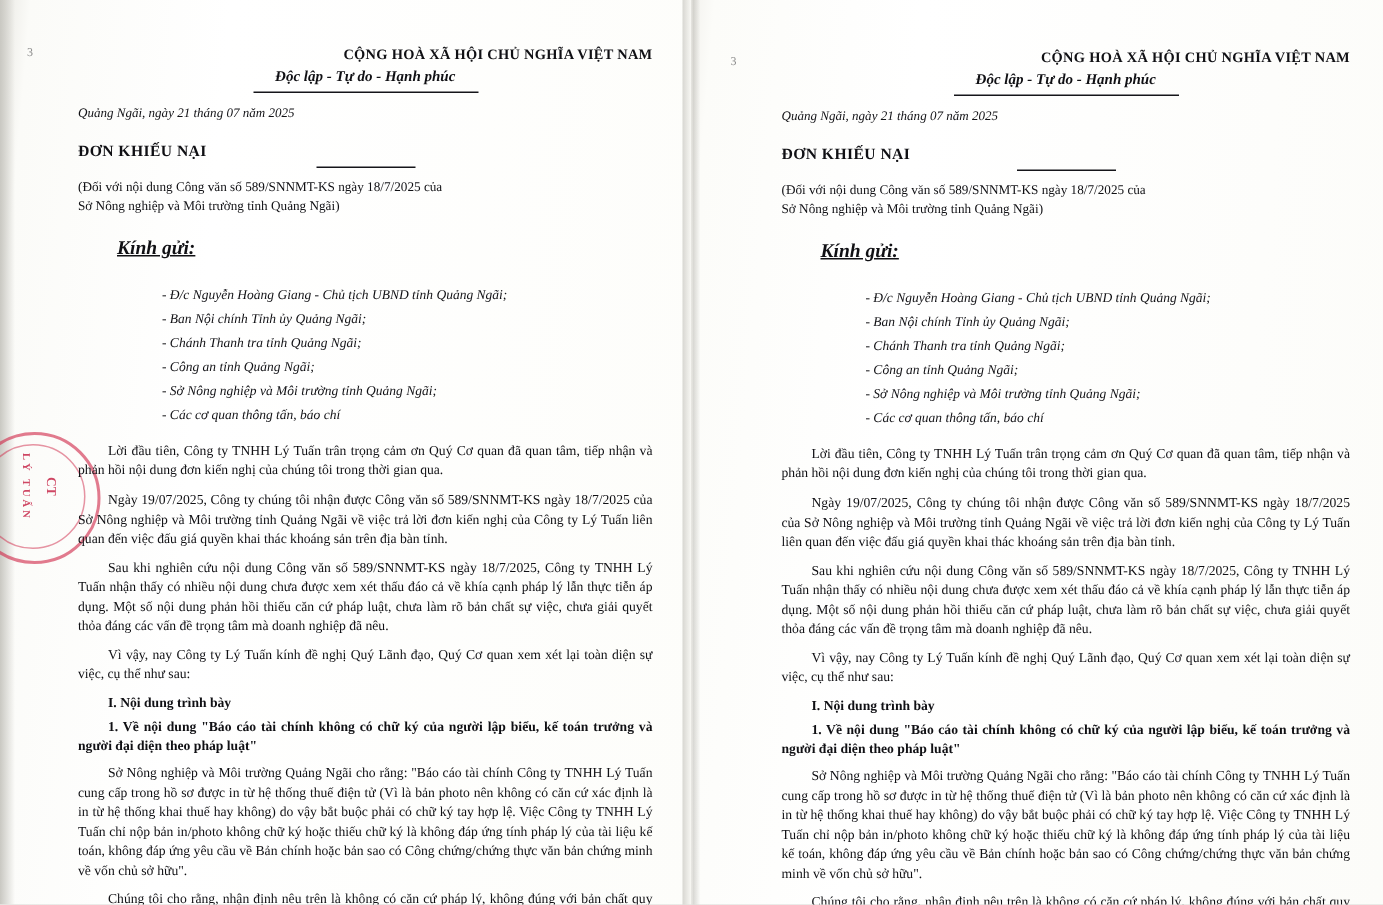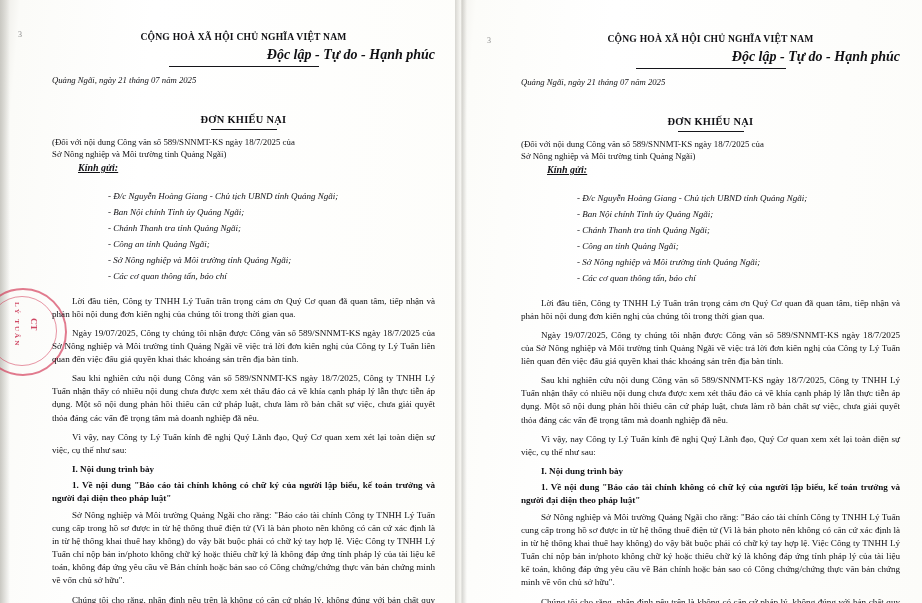--- a/index.html
+++ b/index.html
@@ -46,65 +46,65 @@
   }
   .page.right .page-inner {
     left: 60px;
     right: 22px;
     top: 32px;
   }
   .heading-national {
     font-size: 9.6px;
     font-weight: bold;
     letter-spacing: 0.2px;
+    text-align: right;
+  }
+  .heading-motto {
+    font-size: 10px;
+    font-weight: bold;
+    font-style: italic;
     text-align: center;
-  }
-  .heading-motto {
-    font-size: 14px;
-    font-weight: bold;
-    font-style: italic;
-    text-align: right;
     margin-top: 1px;
   }
   .motto-underline {
     width: 150px;
     height: 1px;
     background: #15151a;
     margin: 2px auto 0 auto;
   }
   .place-date {
     font-style: italic;
     font-size: 8.7px;
     margin-top: 7px;
     padding-right: 22px;
   }
   .title-main {
-    text-align: center;
     font-size: 10.4px;
     font-weight: bold;
-    margin-top: 26px;
+    margin-top: 14px;
     letter-spacing: 0.3px;
   }
   .title-underline {
     width: 66px;
     height: 1px;
     background: #15151a;
     margin: 1px auto 0 auto;
   }
   .subtitle {
     text-align: left;
     font-size: 8.8px;
     margin-top: 6px;
     line-height: 1.45;
   }
   .kinhgui {
+    margin-top: 13px;
     font-weight: bold;
     font-style: italic;
     text-decoration: underline;
-    font-size: 10px;
+    font-size: 13px;
     padding-left: 26px;
   }
   .recipients {
     margin-top: 15px;
     padding-left: 56px;
   }
   .recipients div {
     font-style: italic;
     font-size: 9px;
     margin-bottom: 3.2px;

